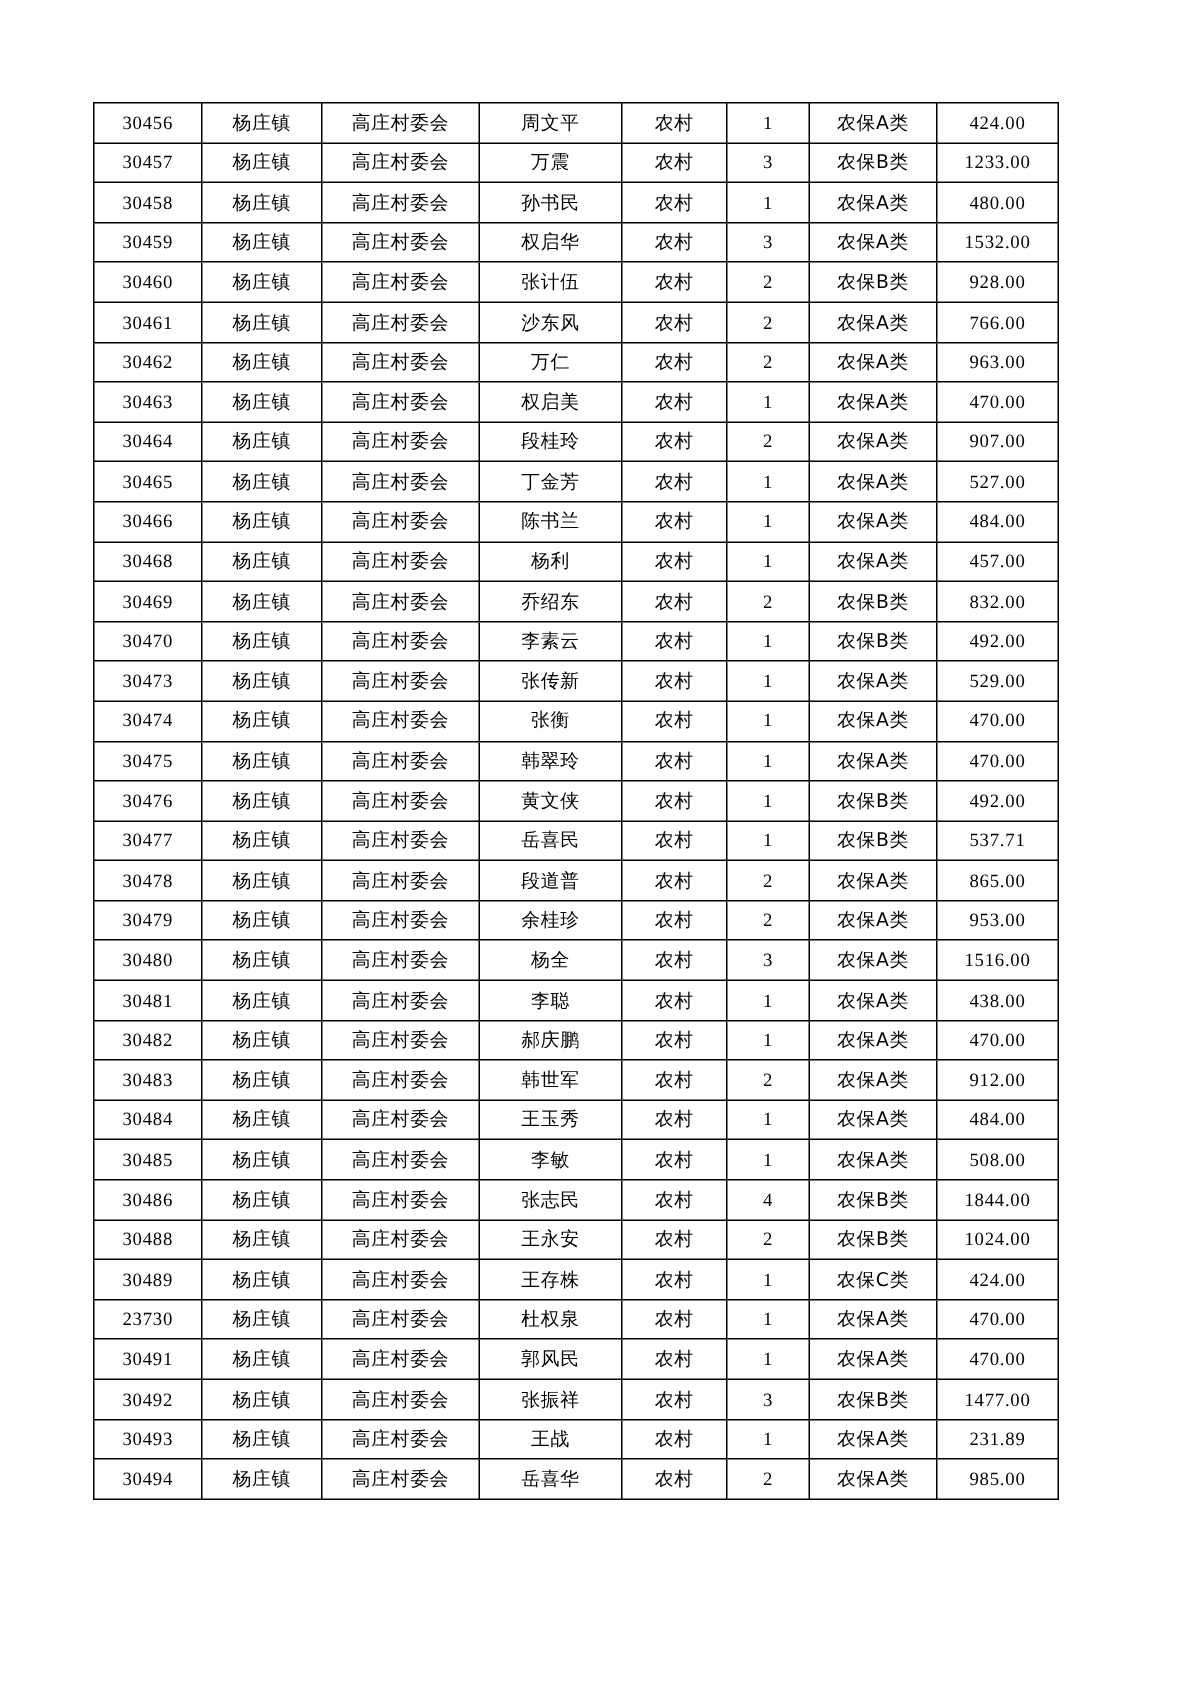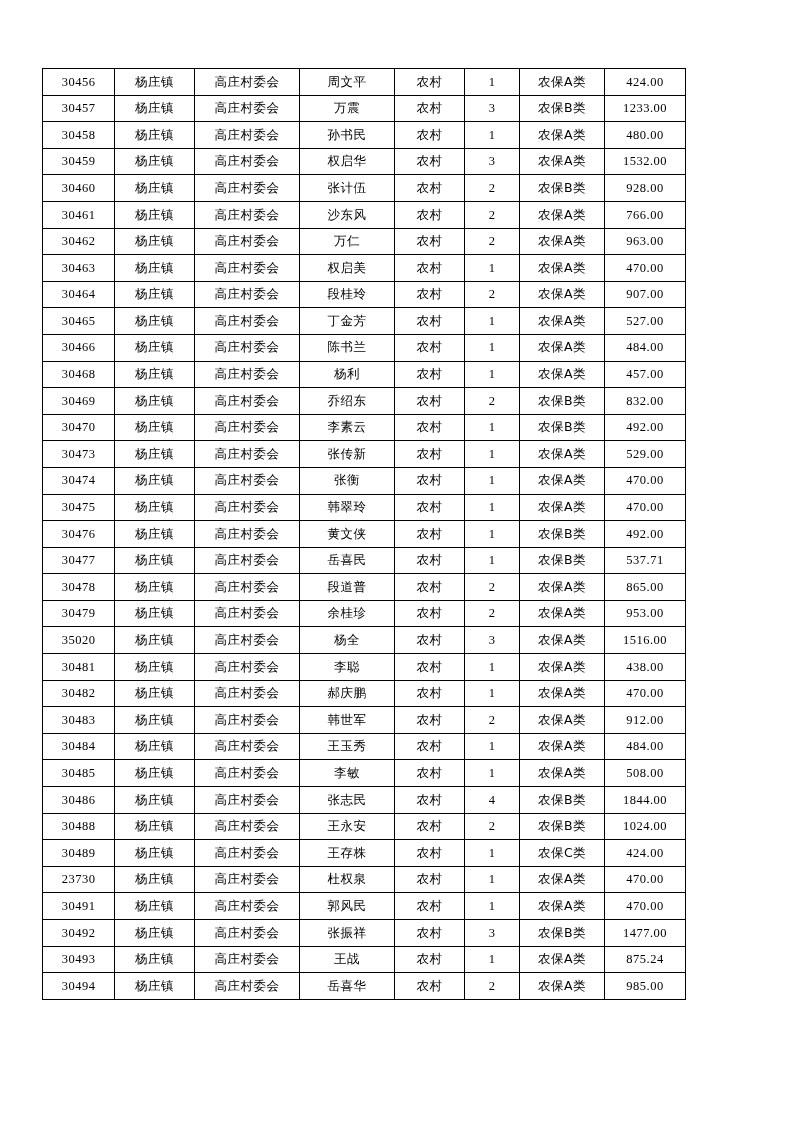--- a/index.html
+++ b/index.html
@@ -11,21 +11,21 @@
     width: 793px;
     height: 1122px;
     font-family: "Liberation Serif", "DejaVu Serif", serif;
     color: #000000;
   }
   .page {
     position: relative;
     width: 793px;
     height: 1122px;
     box-sizing: border-box;
-    padding: 68px 60px 0 42px;
+    padding: 68px 60px 0 62px;
   }
   table.data-table {
     border-collapse: collapse;
     width: 643px;
     table-layout: fixed;
   }
   table.data-table td {
     border: 1px solid #000000;
     height: 25.6px;
     line-height: 1;
@@ -279,21 +279,21 @@
           <td class="num">30479</td>
           <td class="cjk">杨庄镇</td>
           <td class="cjk">高庄村委会</td>
           <td class="cjk">余桂珍</td>
           <td class="cjk">农村</td>
           <td class="num">2</td>
           <td class="cjk">农保A类</td>
           <td class="num amount">953.00</td>
         </tr>
         <tr>
-          <td class="num">35020</td>
+          <td class="num">30480</td>
           <td class="cjk">杨庄镇</td>
           <td class="cjk">高庄村委会</td>
           <td class="cjk">杨全</td>
           <td class="cjk">农村</td>
           <td class="num">3</td>
           <td class="cjk">农保A类</td>
           <td class="num amount">1516.00</td>
         </tr>
         <tr>
           <td class="num">30481</td>
@@ -406,21 +406,21 @@
           <td class="num amount">1477.00</td>
         </tr>
         <tr>
           <td class="num">30493</td>
           <td class="cjk">杨庄镇</td>
           <td class="cjk">高庄村委会</td>
           <td class="cjk">王战</td>
           <td class="cjk">农村</td>
           <td class="num">1</td>
           <td class="cjk">农保A类</td>
-          <td class="num amount">875.24</td>
+          <td class="num amount">231.89</td>
         </tr>
         <tr>
           <td class="num">30494</td>
           <td class="cjk">杨庄镇</td>
           <td class="cjk">高庄村委会</td>
           <td class="cjk">岳喜华</td>
           <td class="cjk">农村</td>
           <td class="num">2</td>
           <td class="cjk">农保A类</td>
           <td class="num amount">985.00</td>

